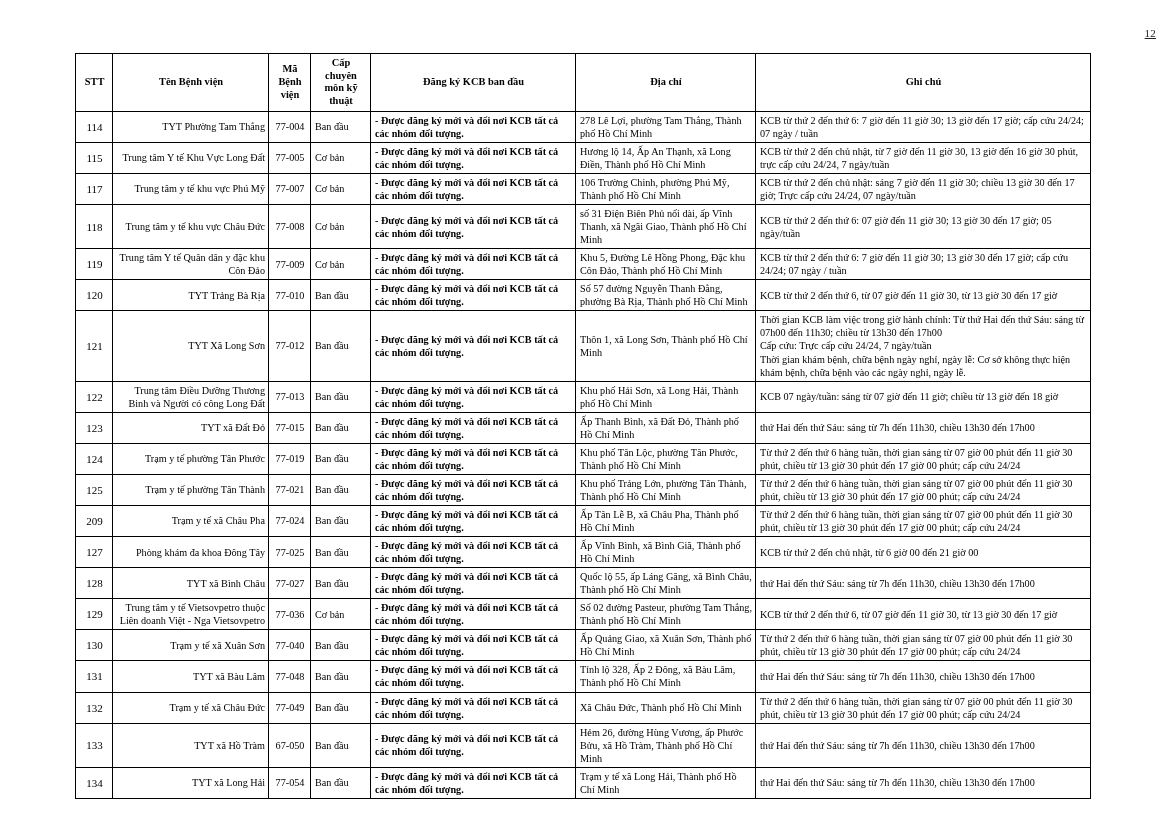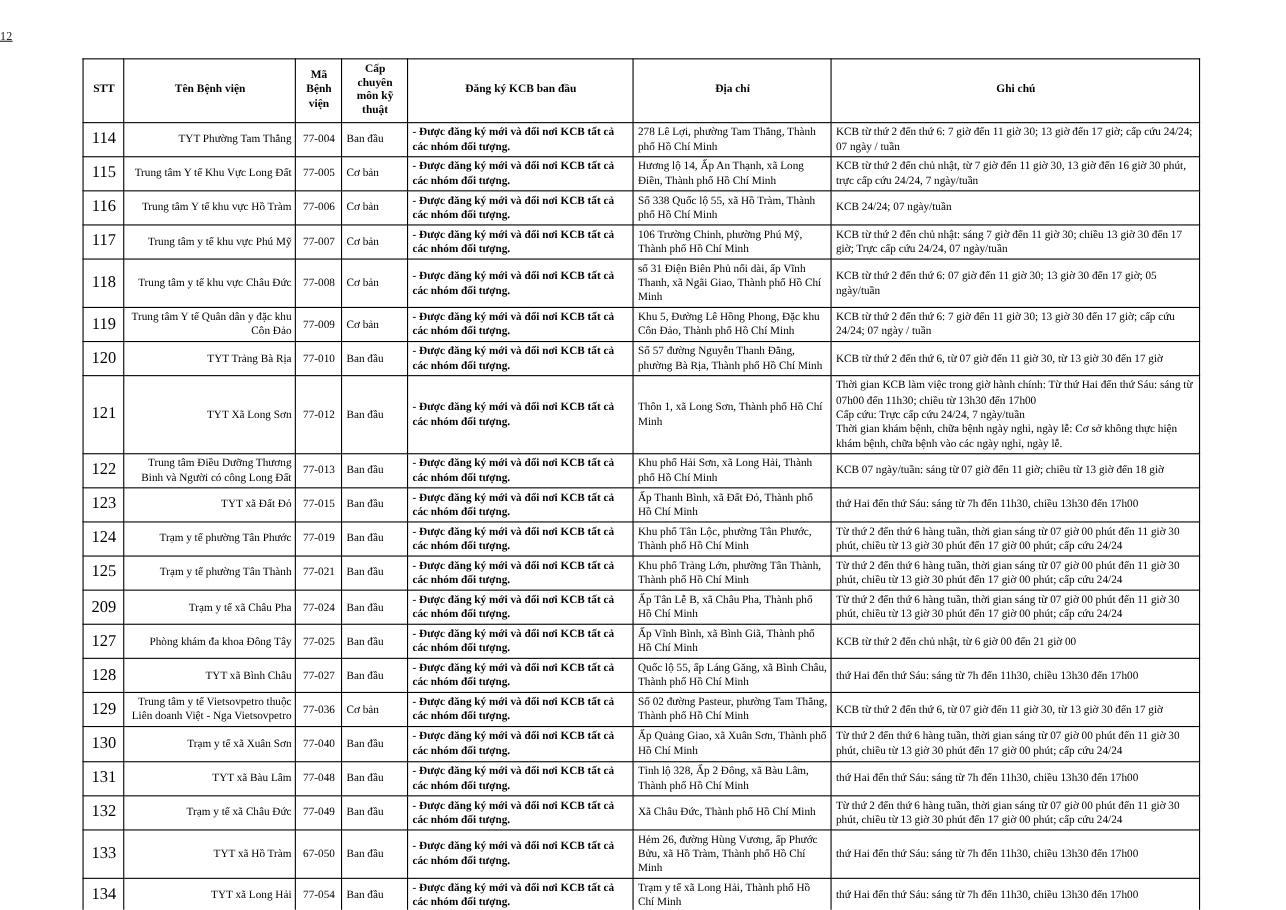--- a/index.html
+++ b/index.html
@@ -20,21 +20,21 @@
     position: relative;
     width: 1169px;
     height: 827px;
     box-sizing: border-box;
   }
   .page-number {
     position: absolute;
     top: 27px;
     left: 0;
     width: 1156px;
-    text-align: left;
+    text-align: right;
     font-size: 11px;
     font-family: "Liberation Serif", "DejaVu Serif", serif;
     color: #222;
     letter-spacing: .2px;
     text-decoration: underline;
   }
   .table-wrap {
     position: absolute;
     left: 75px;
     top: 53px;
@@ -69,21 +69,21 @@
     font-weight: bold;
     font-size: 10.4px;
     line-height: 1.22;
     padding-top: 3px;
     padding-bottom: 3px;
     vertical-align: middle;
   }
   td.stt {
     text-align: center;
     vertical-align: middle;
-    font-size: 15px;
+    font-size: 11px;
   }
   td.name {
     text-align: right;
     vertical-align: middle;
   }
   td.code {
     text-align: center;
     vertical-align: middle;
   }
   td.level {
@@ -150,29 +150,20 @@
           <tr>
             <td class="stt">115</td>
             <td class="name">Trung tâm Y tế Khu Vực Long Đất</td>
             <td class="code">77-005</td>
             <td class="level">Cơ bản</td>
             <td class="reg">- Được đăng ký mới và đổi nơi KCB tất cả các nhóm đối tượng.</td>
             <td class="addr">Hương lộ 14, Ấp An Thạnh, xã Long Điền, Thành phố Hồ Chí Minh</td>
             <td class="note">KCB từ thứ 2 đến chủ nhật, từ 7 giờ đến 11 giờ 30, 13 giờ đến 16 giờ 30 phút, trực cấp cứu 24/24, 7 ngày/tuần</td>
           </tr>
           <tr>
-            <td class="stt">116</td>
-            <td class="name">Trung tâm Y tế khu vực Hồ Tràm</td>
-            <td class="code">77-006</td>
-            <td class="level">Cơ bản</td>
-            <td class="reg">- Được đăng ký mới và đổi nơi KCB tất cả các nhóm đối tượng.</td>
-            <td class="addr">Số 338 Quốc lộ 55, xã Hồ Tràm, Thành phố Hồ Chí Minh</td>
-            <td class="note">KCB 24/24; 07 ngày/tuần</td>
-          </tr>
-          <tr>
             <td class="stt">117</td>
             <td class="name">Trung tâm y tế khu vực Phú Mỹ</td>
             <td class="code">77-007</td>
             <td class="level">Cơ bản</td>
             <td class="reg">- Được đăng ký mới và đổi nơi KCB tất cả các nhóm đối tượng.</td>
             <td class="addr">106 Trường Chinh, phường Phú Mỹ, Thành phố Hồ Chí Minh</td>
             <td class="note">KCB từ thứ 2 đến chủ nhật: sáng 7 giờ đến 11 giờ 30; chiều 13 giờ 30 đến 17 giờ; Trực cấp cứu 24/24, 07 ngày/tuần</td>
           </tr>
           <tr>
             <td class="stt">118</td>

